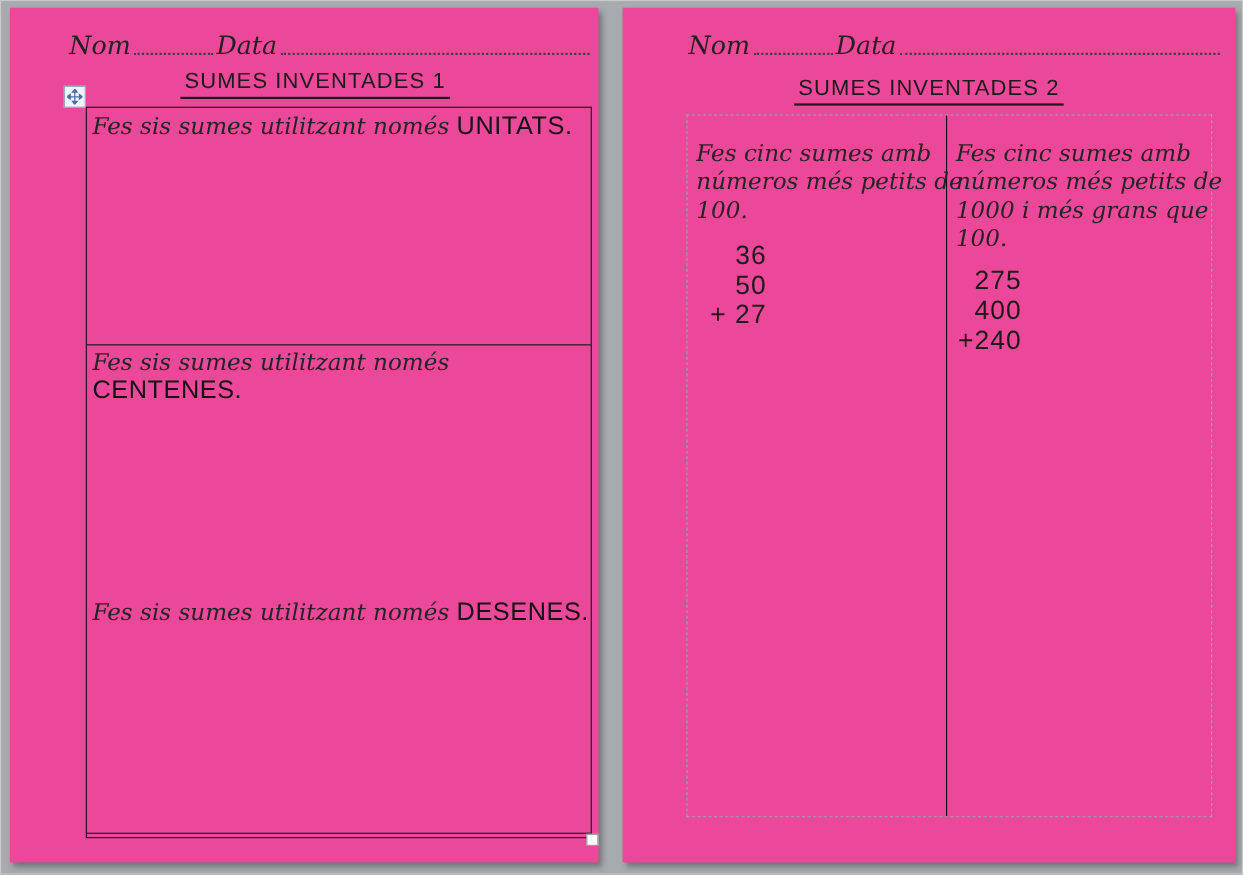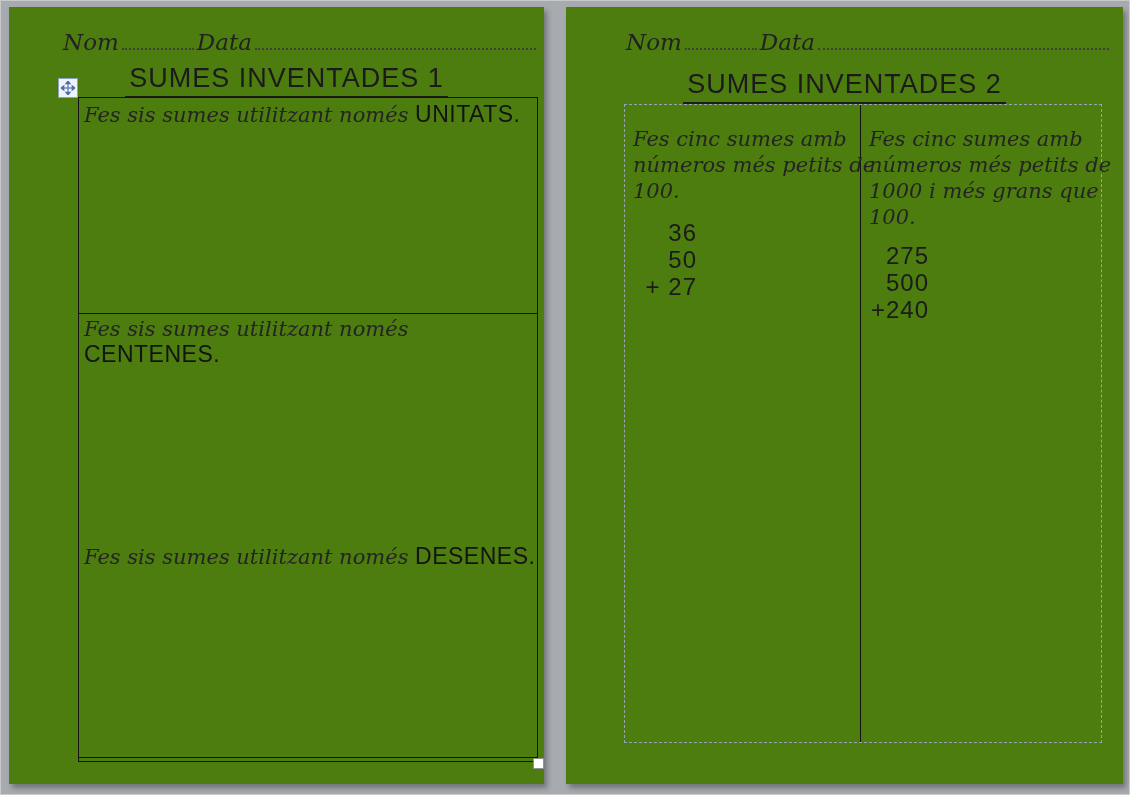--- a/index.html
+++ b/index.html
@@ -1,34 +1,34 @@
 <!DOCTYPE html>
 <html><head>
 <meta charset="utf-8">
 <style>
   * { margin:0; padding:0; box-sizing:border-box; }
   body { font-family:"Liberation Sans", sans-serif; background:#888c90; }
   .canvas { position:relative; width:1130px; height:795px; background:#a7abaf;
             border:1px solid #c9c9c9; overflow:hidden; }
-  .page { position:absolute; top:6px; height:777px; background:#4d7c0f;
+  .page { position:absolute; top:6px; height:777px; background:#ec4899;
           box-shadow:3px 4px 5px rgba(50,50,55,.45); }
   .page-left  { left:8px;   width:535px; }
   .page-right { left:565px; width:557px; }
 
   
   .nomline { position:absolute; display:flex; align-items:flex-end; height:30px;
              font-family:"DejaVu Serif", serif; font-style:italic;
              font-size:23px; color:#222; }
   .nomline .leader { border-bottom:2px dotted #3f3f3f; margin:0 3px 5px 3px; }
   .leader-fixed { width:72px; }
   .leader-grow  { flex:1; }
 
   
   .title-wrap { position:absolute; left:0; width:100%; text-align:center; }
-  .wtitle { display:inline-block; font-size:27px; letter-spacing:1px; color:#1b1b1b;
+  .wtitle { display:inline-block; font-size:20px; letter-spacing:1px; color:#1b1b1b;
             border-bottom:2.5px solid #1b1b1b; padding:0 4px 2px 4px; font-weight:400; }
 
   
   .sums-table { position:absolute; left:69px; top:90px; width:460px; height:665px;
                 border:1.6px solid #141414; }
   .trow { width:100%; padding:3px 0 12px 5px; }
   .trow-1 { height:216px; border-bottom:1.6px solid #141414; }
   .trow-2 { height:218px; border-bottom:1.6px solid #141414; }
   .trow-3 { height:226px; }
   .cursive { font-family:"DejaVu Serif", serif; font-style:italic;
@@ -128,21 +128,21 @@
         </div>
       </div>
 
       <div class="col col-right">
         <div class="instr-line">Fes cinc sumes amb</div>
         <div class="instr-line">números més petits de</div>
         <div class="instr-line">1000 i més grans que</div>
         <div class="instr-line">100.</div>
         <div class="sum-block sum-block-right">
           <div>275</div>
-          <div>500</div>
+          <div>400</div>
           <div>+240</div>
         </div>
       </div>
 
     </div>
   </div>
 
 </div>
 
 </body></html>

